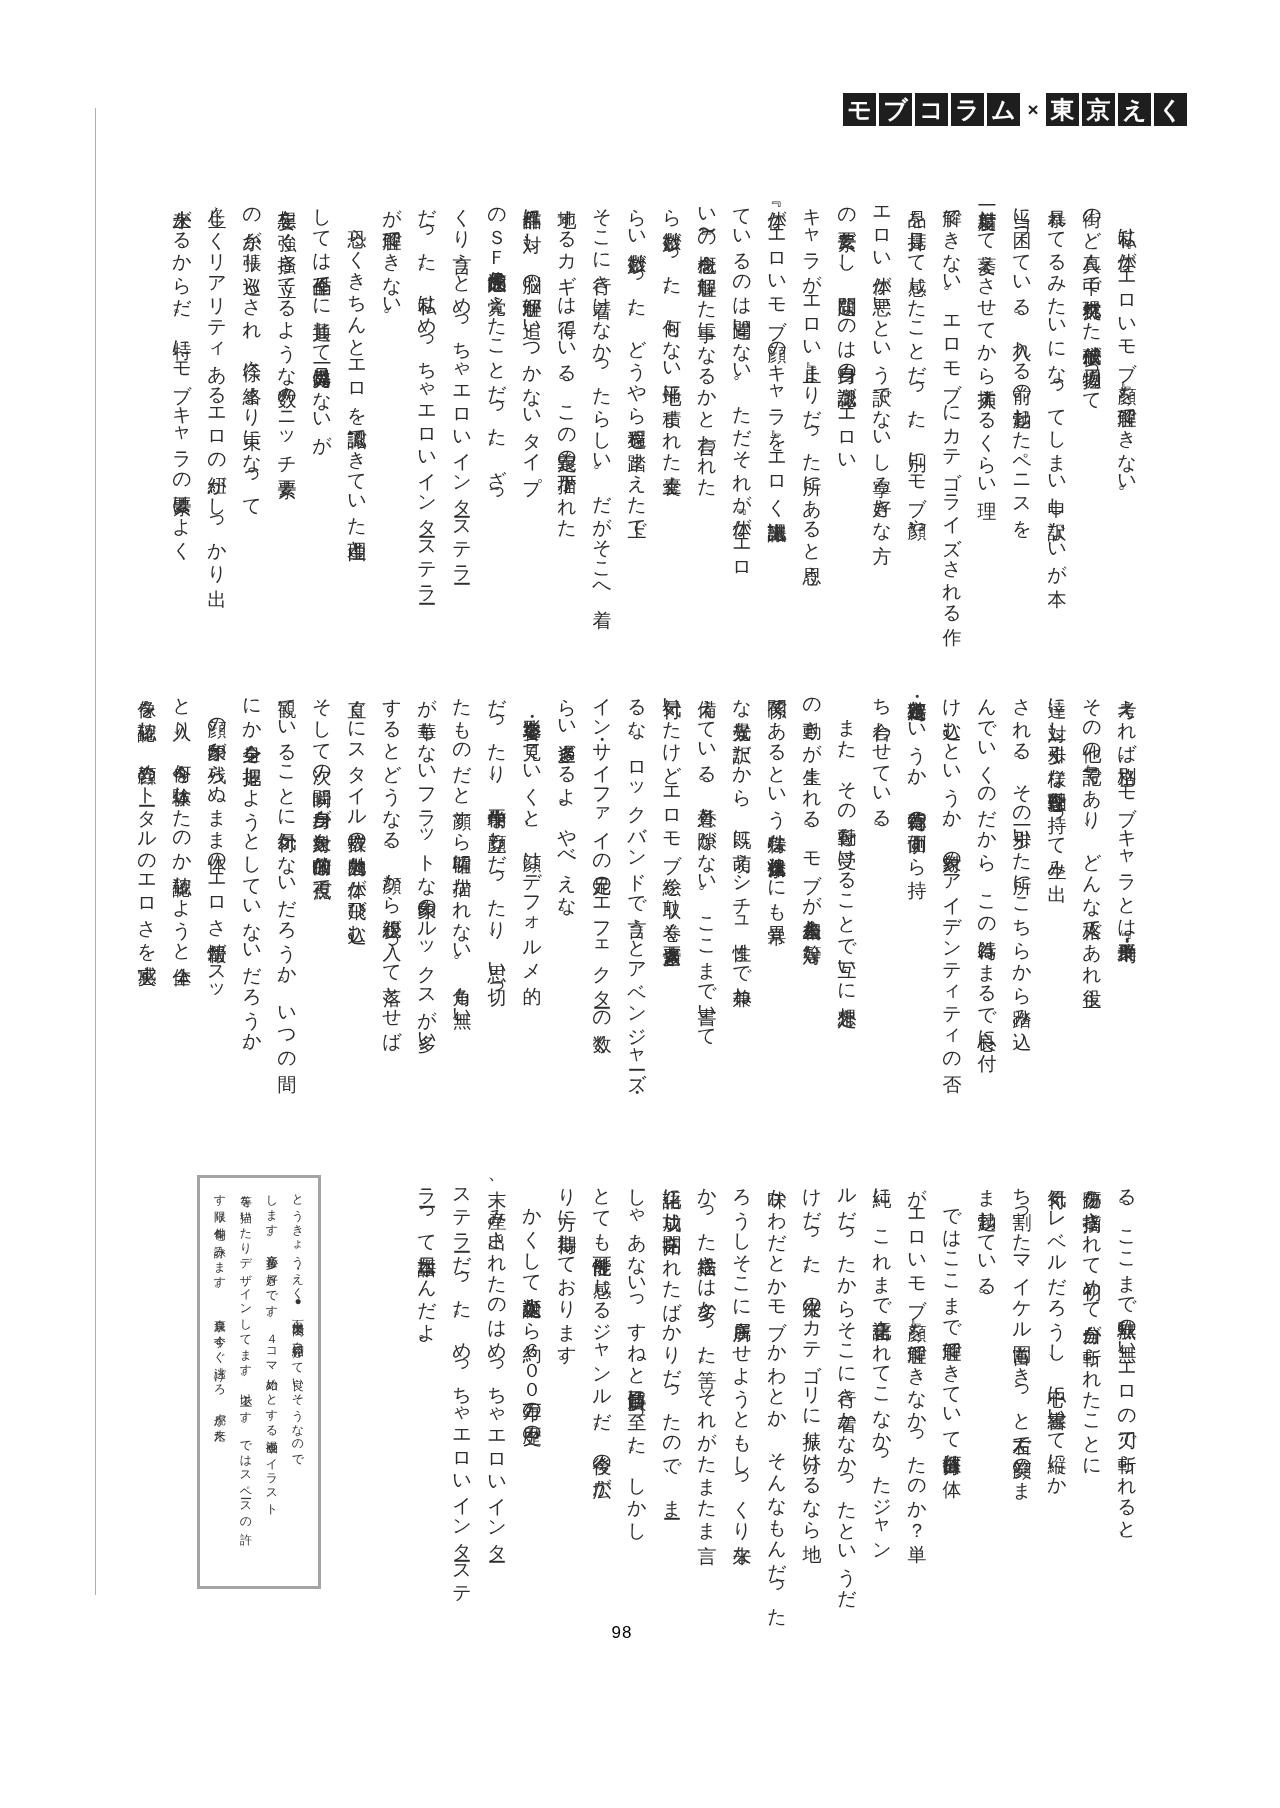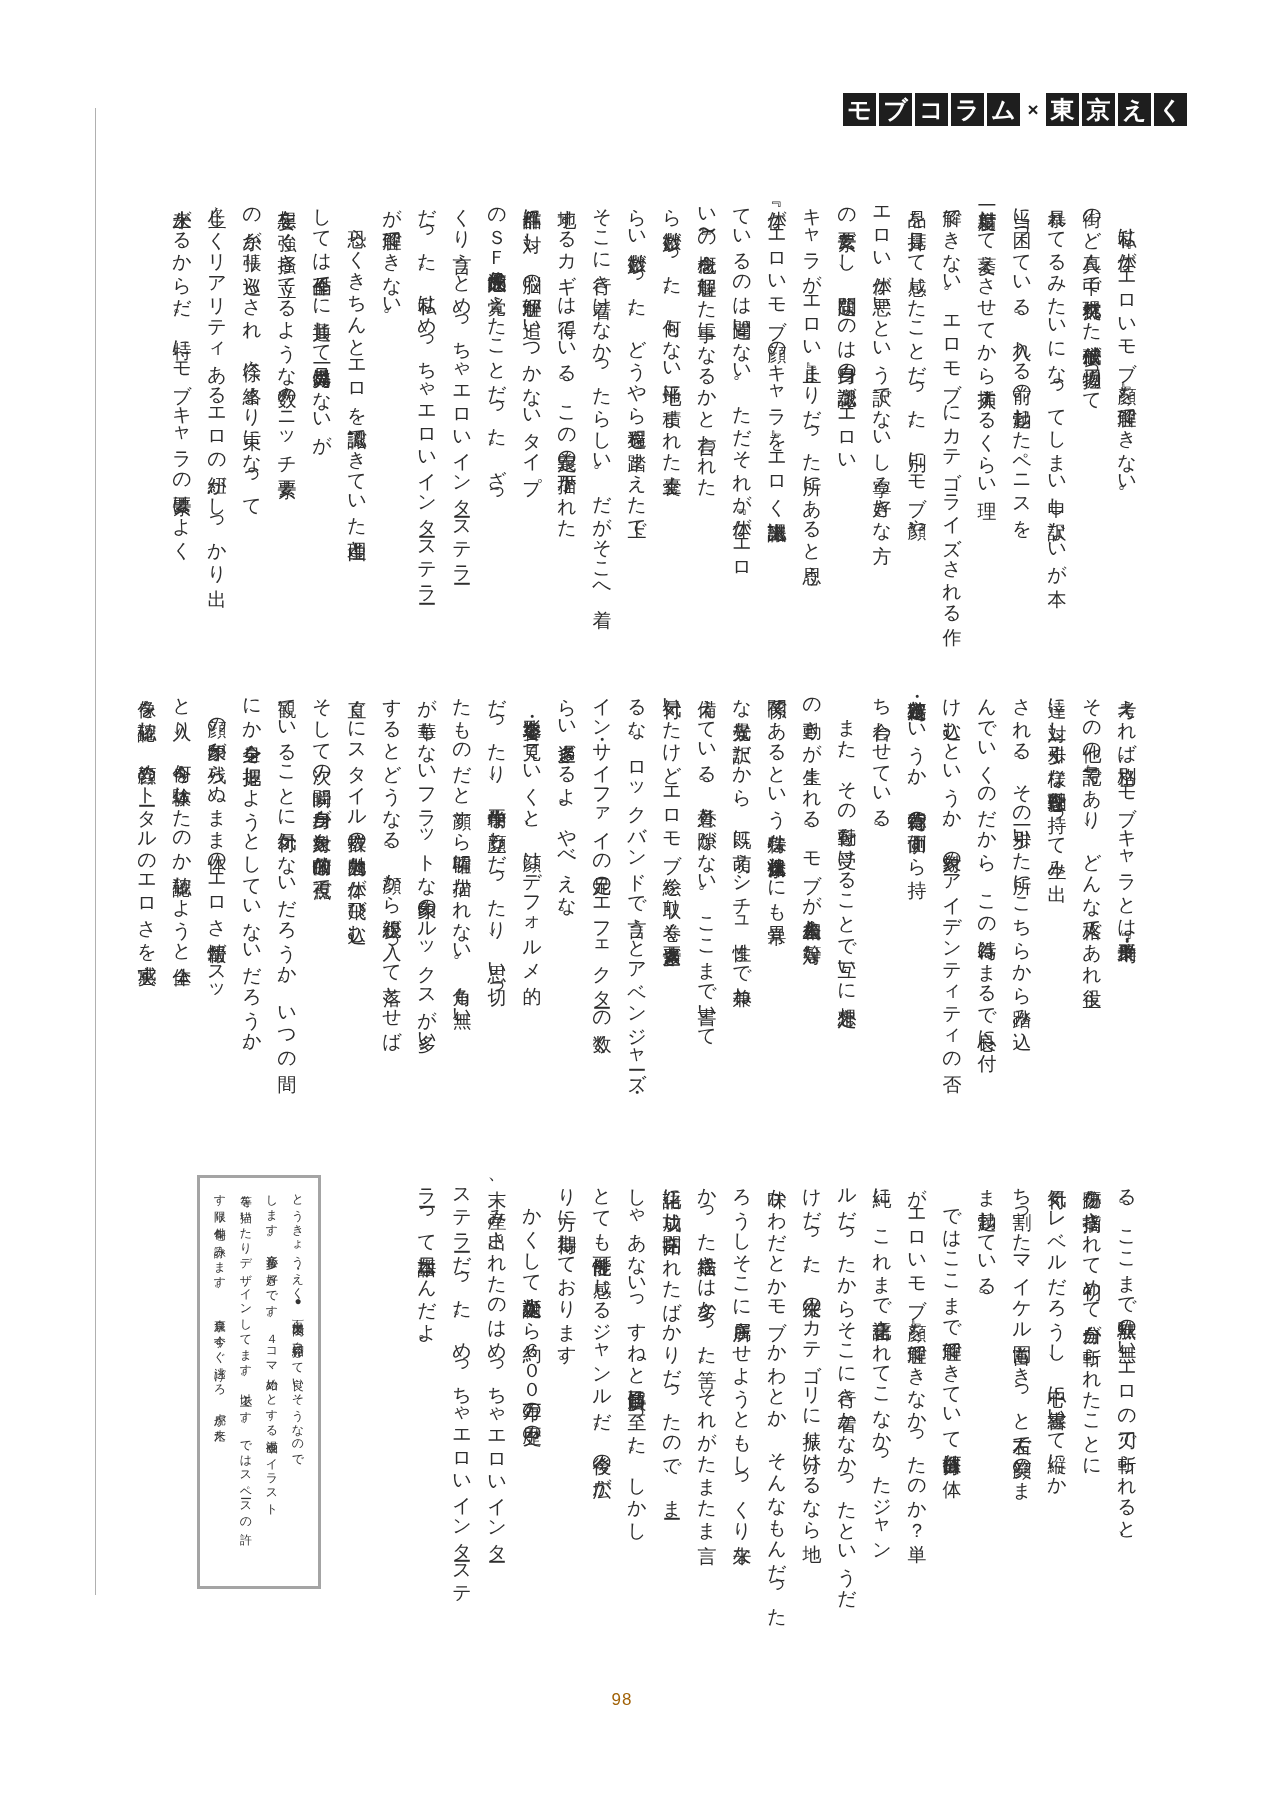--- a/index.html
+++ b/index.html
@@ -47,22 +47,22 @@
     writing-mode:vertical-rl;
     font-size:12px;color:#333;
     overflow:hidden;
   }
   .profile-box .tcol{
     line-height:26px;
     letter-spacing:1.5px;
     white-space:pre;
   }
   .page-number{
-    position:absolute;top:1690px;left:592px;width:60px;
-    text-align:center;font-size:17px;color:#a16207;letter-spacing:1px;
+    position:absolute;top:1623px;left:592px;width:60px;
+    text-align:center;font-size:17px;color:#000000;letter-spacing:1px;
   }
 </style>
 </head>
 <body>
 
 <div class="left-rule"></div>
 
 <div class="badge">
   <span style="display:flex;gap:3px;">
       <span class="badge-ch" style="background: rgb(30, 30, 30); color: rgb(255, 255, 255);">モ</span>

